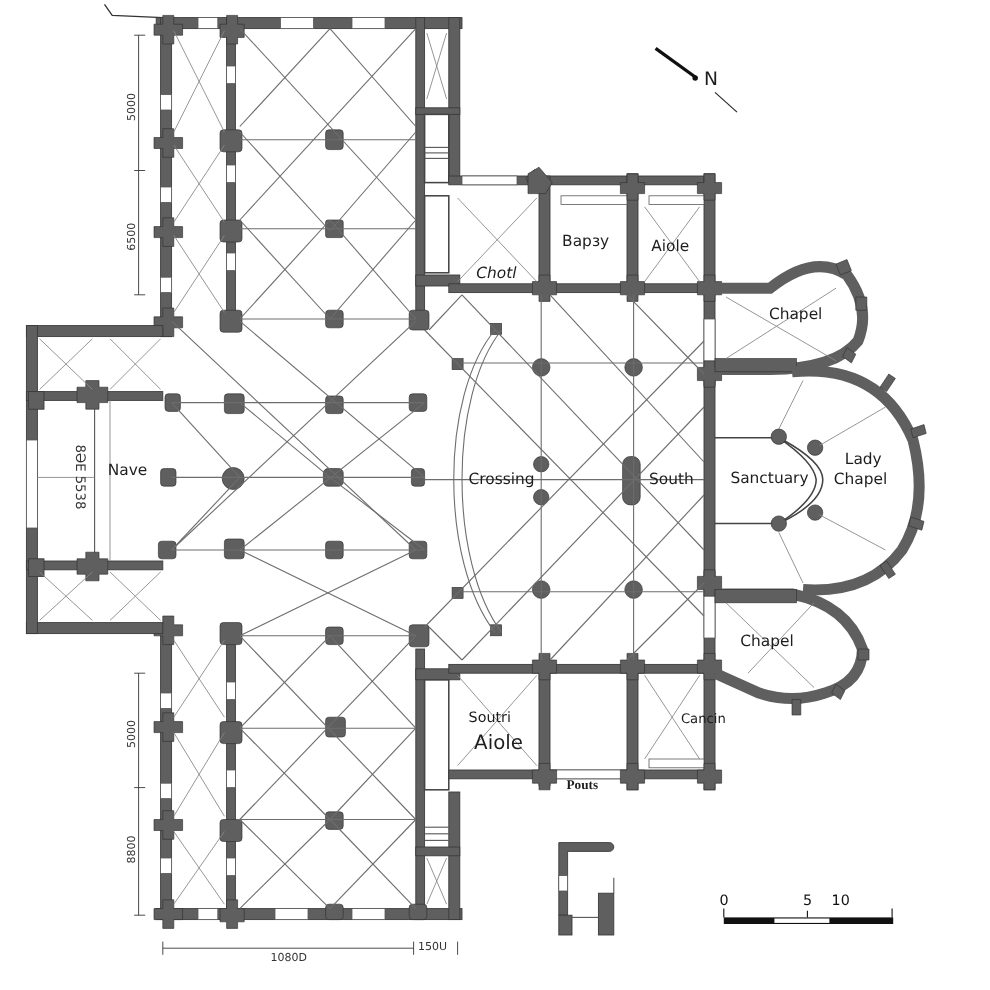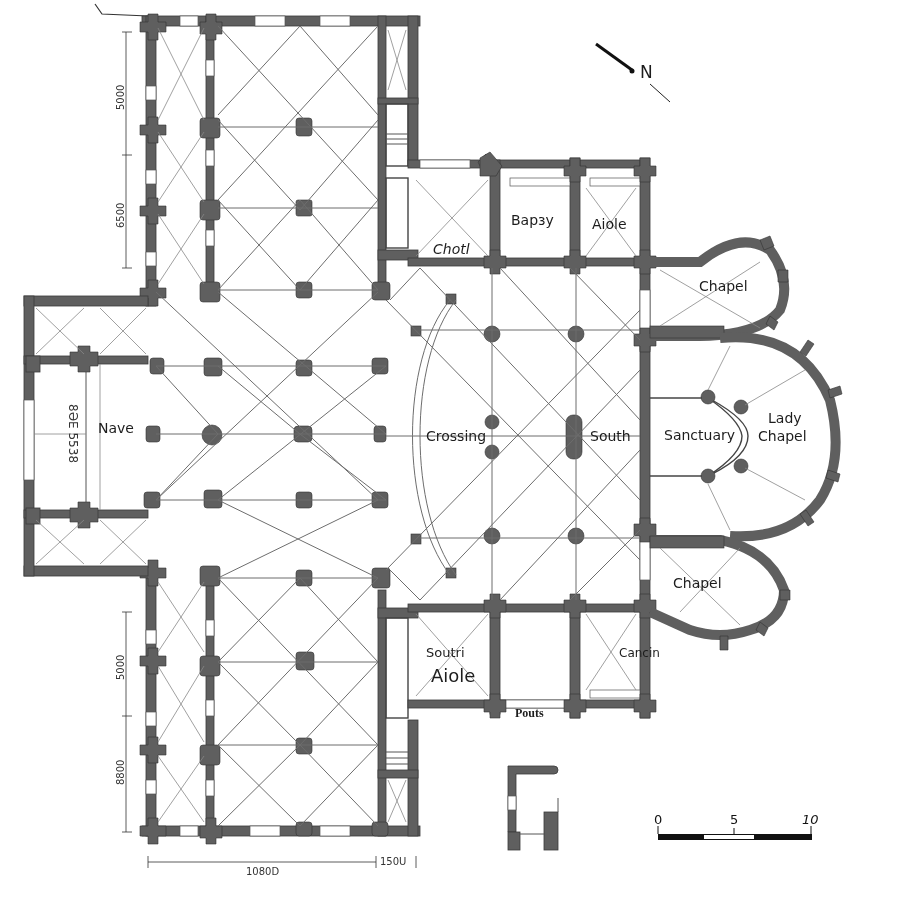--- a/index.html
+++ b/index.html
@@ -396,13 +396,13 @@
 
 <div class="dim vert" style="left:115px;top:110px;">5000</div>
 <div class="dim vert" style="left:115px;top:228px;">6500</div>
 <div class="dim vert" style="left:115px;top:680px;">5000</div>
 <div class="dim vert" style="left:115px;top:785px;">8800</div>
 <div class="dim" style="left:246px;top:866px;">1080D</div>
 <div class="dim" style="left:380px;top:856px;">150U</div>
 
 <div class="scale-lbl" style="left:654px;top:812px;">0</div>
 <div class="scale-lbl" style="left:730px;top:812px;">5</div>
-<div class="scale-lbl" style="left:802px;top:812px;font-style:italic;">10</div>
+<div class="scale-lbl" style="left:756px;top:812px;">10</div>
 
 </body></html>

